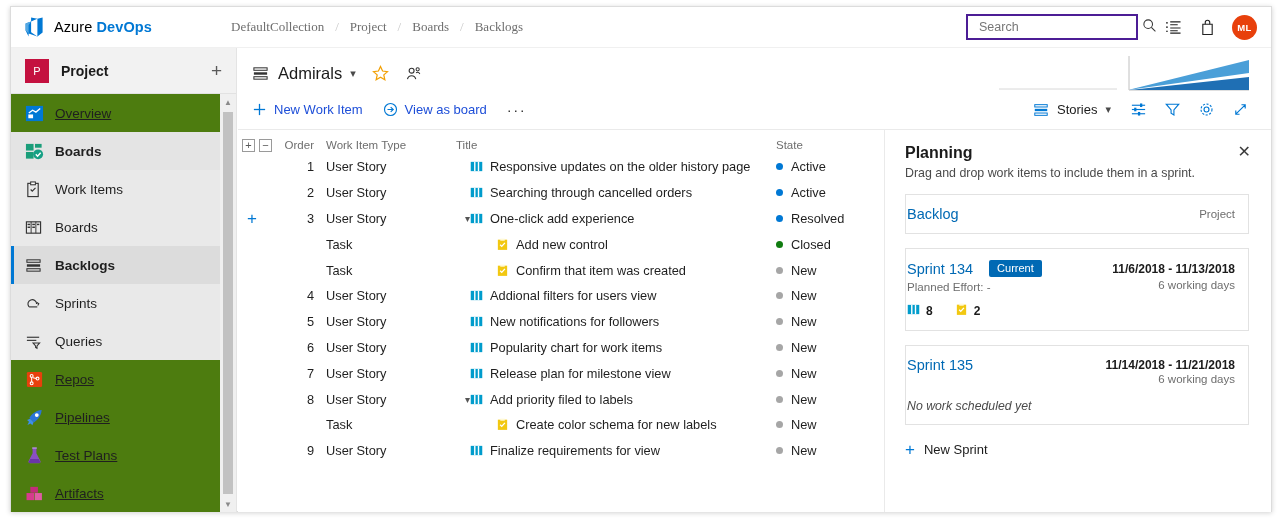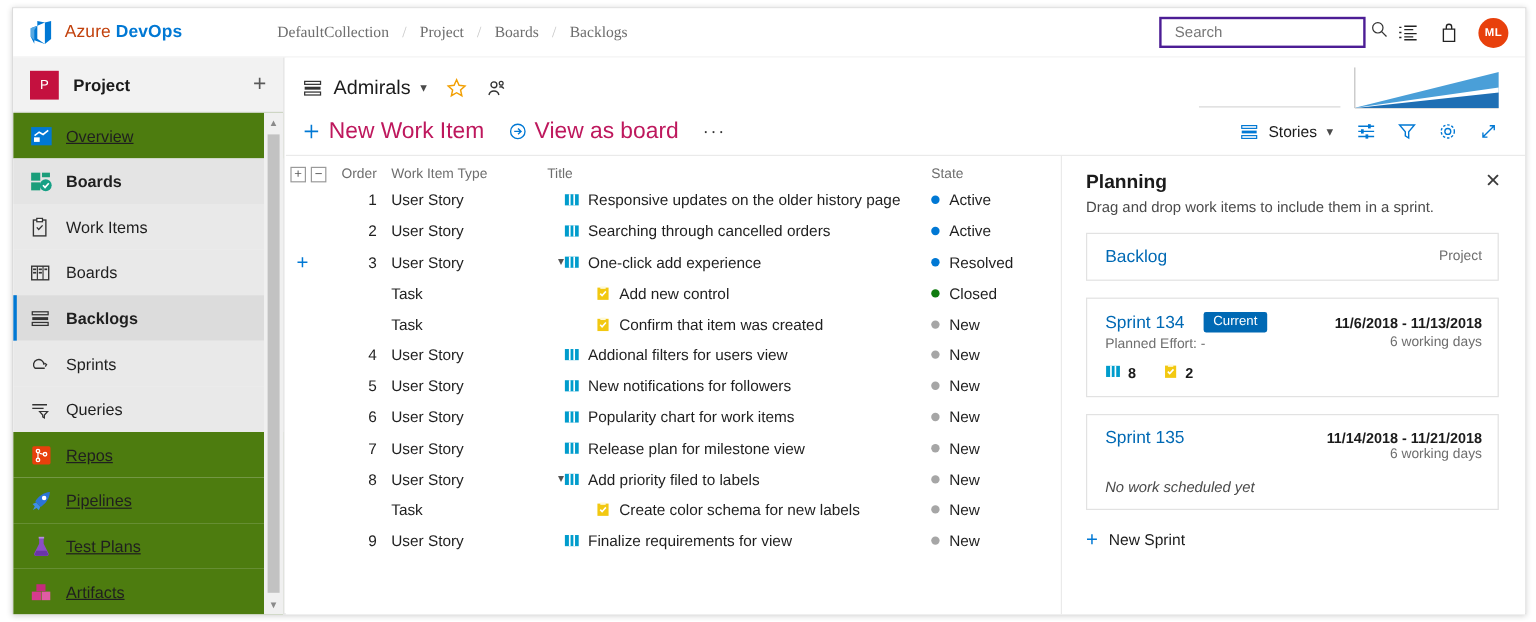--- a/index.html
+++ b/index.html
@@ -31,21 +31,21 @@
     position: absolute; left: 11px; top: 7px;
     width: 1260px; height: 41px;
     background: #ffffff;
     display: flex; align-items: center;
     border-bottom: 1px solid #f0f0f0;
   }
   .brand { display: flex; align-items: center; width: 218px; padding-left: 12px; }
   .brand-logo { width: 22px; height: 22px; margin-right: 9px; flex: none; }
   .brand-text { font-size: 14.5px; color: #1b1b1b; letter-spacing: .1px; white-space: nowrap; }
   .brand-text .b { color: #0078d4; font-weight: bold; }
-  .brand-text .a { color: #c2410c; font-weight: normal; }
+  .brand-text .a { color: #000000; font-weight: normal; }
 
   .breadcrumb { display: flex; align-items: center; font-size: 13px; color: #6e6e6e; gap: 0; font-family: Liberation Serif, serif; }
   .crumb { padding: 0 2px; white-space: nowrap; }
   .crumb-sep { color: #c8c8c8; padding: 0 9px; }
 
   .topbar-right {
     margin-left: auto; display: flex; align-items: center;
     padding-right: 14px; gap: 0;
   }
   .searchbox {
@@ -121,21 +121,21 @@
   .hdr-btn { margin-left: 16px; display: flex; align-items: center; }
 
   
   .sparkwrap { position: absolute; right: 22px; top: 8px; width: 250px; height: 42px; }
 
   .toolbar {
     height: 40px; display: flex; align-items: center;
     padding: 0 14px 0 14px; border-bottom: 1px solid #eaeaea; position: relative;
   }
   .tb-item {
-    display: flex; align-items: center; font-size: 19px; color: #be185d;
+    display: flex; align-items: center; font-size: 13px; color: #1d4ed8;
     margin-right: 20px; cursor: default;
   }
   .tb-item .ti { margin-right: 7px; display: flex; align-items: center; }
   .tb-dots { color: #333; font-size: 15px; letter-spacing: 1.5px; }
   .tb-right { margin-left: auto; display: flex; align-items: center; }
   .tb-right .tb-ico { width: 34px; height: 30px; display: flex; align-items: center; justify-content: center; }
   .tb-stories { display: flex; align-items: center; font-size: 13px; color: #1b1b1b; margin-right: 10px; }
   .tb-stories .ti { margin-right: 8px; display: flex; align-items: center; }
 
   
@@ -170,21 +170,21 @@
   .planning {
     flex: 1; border-left: 1px solid #eaeaea; padding: 14px 22px 0 20px; position: relative;
   }
   .pl-title { font-size: 16px; font-weight: bold; color: #1b1b1b; }
   .pl-sub { font-size: 12.4px; color: #4a4a4a; margin-top: 4px; }
   .pl-close {
     position: absolute; right: 20px; top: 14px; color: #3b3b3b; font-size: 16px;
     line-height: 1; cursor: pointer;
   }
   .card {
-    border: 1px solid #e2e2e2; background: #fff; margin-top: 14px; padding: 11px 13px 11px 15px;
+    border: 1px solid #e2e2e2; background: #fff; margin-top: 14px; padding: 11px 13px 11px 1px;
   }
   .card-row { display: flex; align-items: center; }
   .card-link { font-size: 14.5px; color: #0069b4; }
   .card-right { margin-left: auto; text-align: right; }
   .card-meta { font-size: 11.5px; color: #6e6e6e; }
   .card-dates { font-size: 12px; color: #1b1b1b; font-weight: bold; }
   .badge-current {
     background: #0069b4; color: #fff; font-size: 11px; padding: 2px 8px 3px;
     margin-left: 16px; border-radius: 2px;
   }

